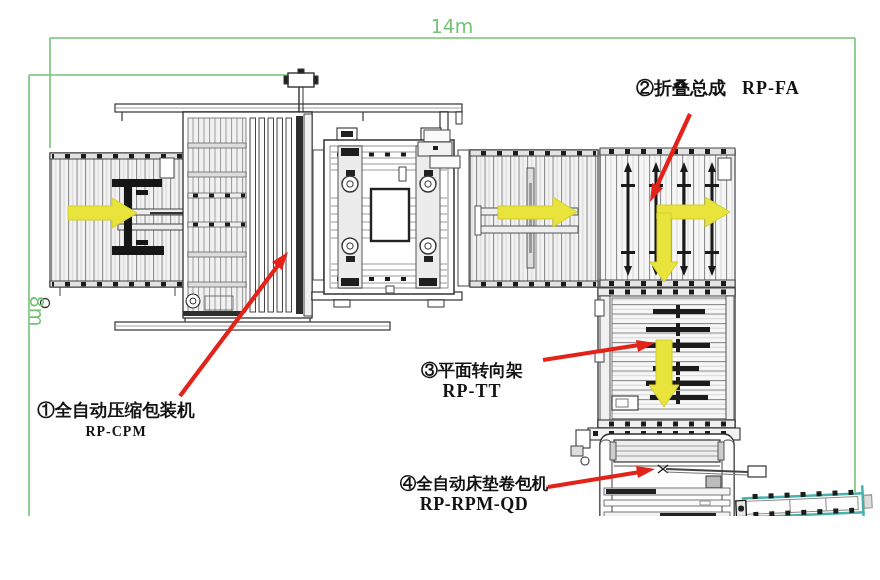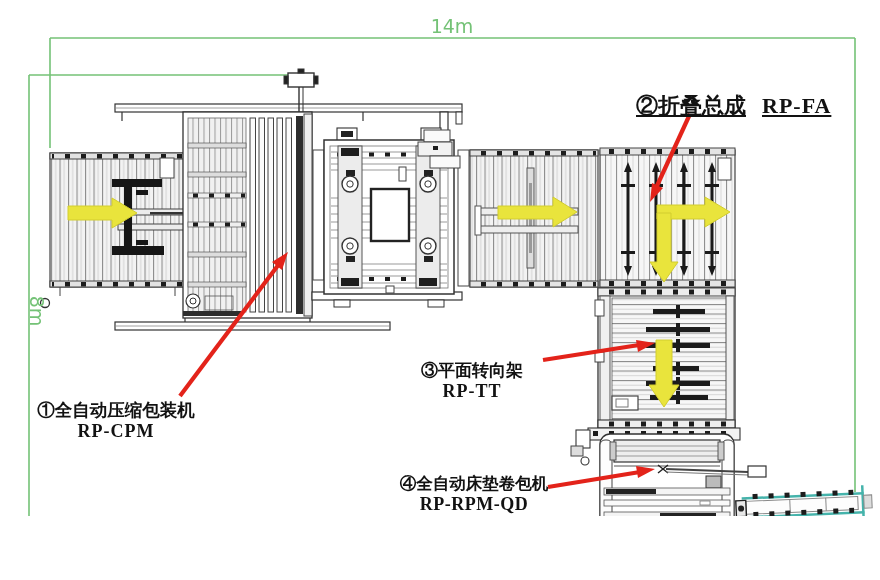--- a/index.html
+++ b/index.html
@@ -6,22 +6,22 @@
   .canvas{position:relative;width:880px;height:516px;background:#fff;overflow:hidden;
           font-family:"Liberation Serif","DejaVu Serif",serif;}
   svg{position:absolute;left:0;top:0;}
   .lbl{position:absolute;color:#121212;font-weight:700;white-space:nowrap;}
   .lbl .ln{text-align:center;}
   .dim{color:#74c276;font-family:"DejaVu Sans","Liberation Sans",sans-serif;
        font-weight:400;font-size:19px;}
   #lbl-14m{left:420px;top:15px;width:64px;text-align:center;}
   #lbl-8m{left:14px;top:300px;width:46px;text-align:center;transform:rotate(90deg);}
   #lbl-m1{left:28px;top:400px;width:176px;font-size:17.5px;line-height:21px;}
-  #lbl-m1 .code{font-size:18px;letter-spacing:1px;}
-  #lbl-m2{left:636px;top:91px;font-size:22px;text-decoration:underline;}
+  #lbl-m1 .code{font-size:14px;letter-spacing:1px;}
+  #lbl-m2{left:636px;top:76px;font-size:18px;}
   #lbl-m2 .code{margin-left:16px;letter-spacing:1px;}
   #lbl-m3{left:402px;top:361px;width:140px;font-size:17px;line-height:20px;}
   #lbl-m3 .code{font-size:18px;letter-spacing:1px;}
   #lbl-m4{left:390px;top:473px;width:168px;font-size:16.5px;line-height:21px;}
   #lbl-m4 .code{font-size:18px;letter-spacing:.5px;}
 </style>
 </head>
 <body>
 
 <div class="canvas">

